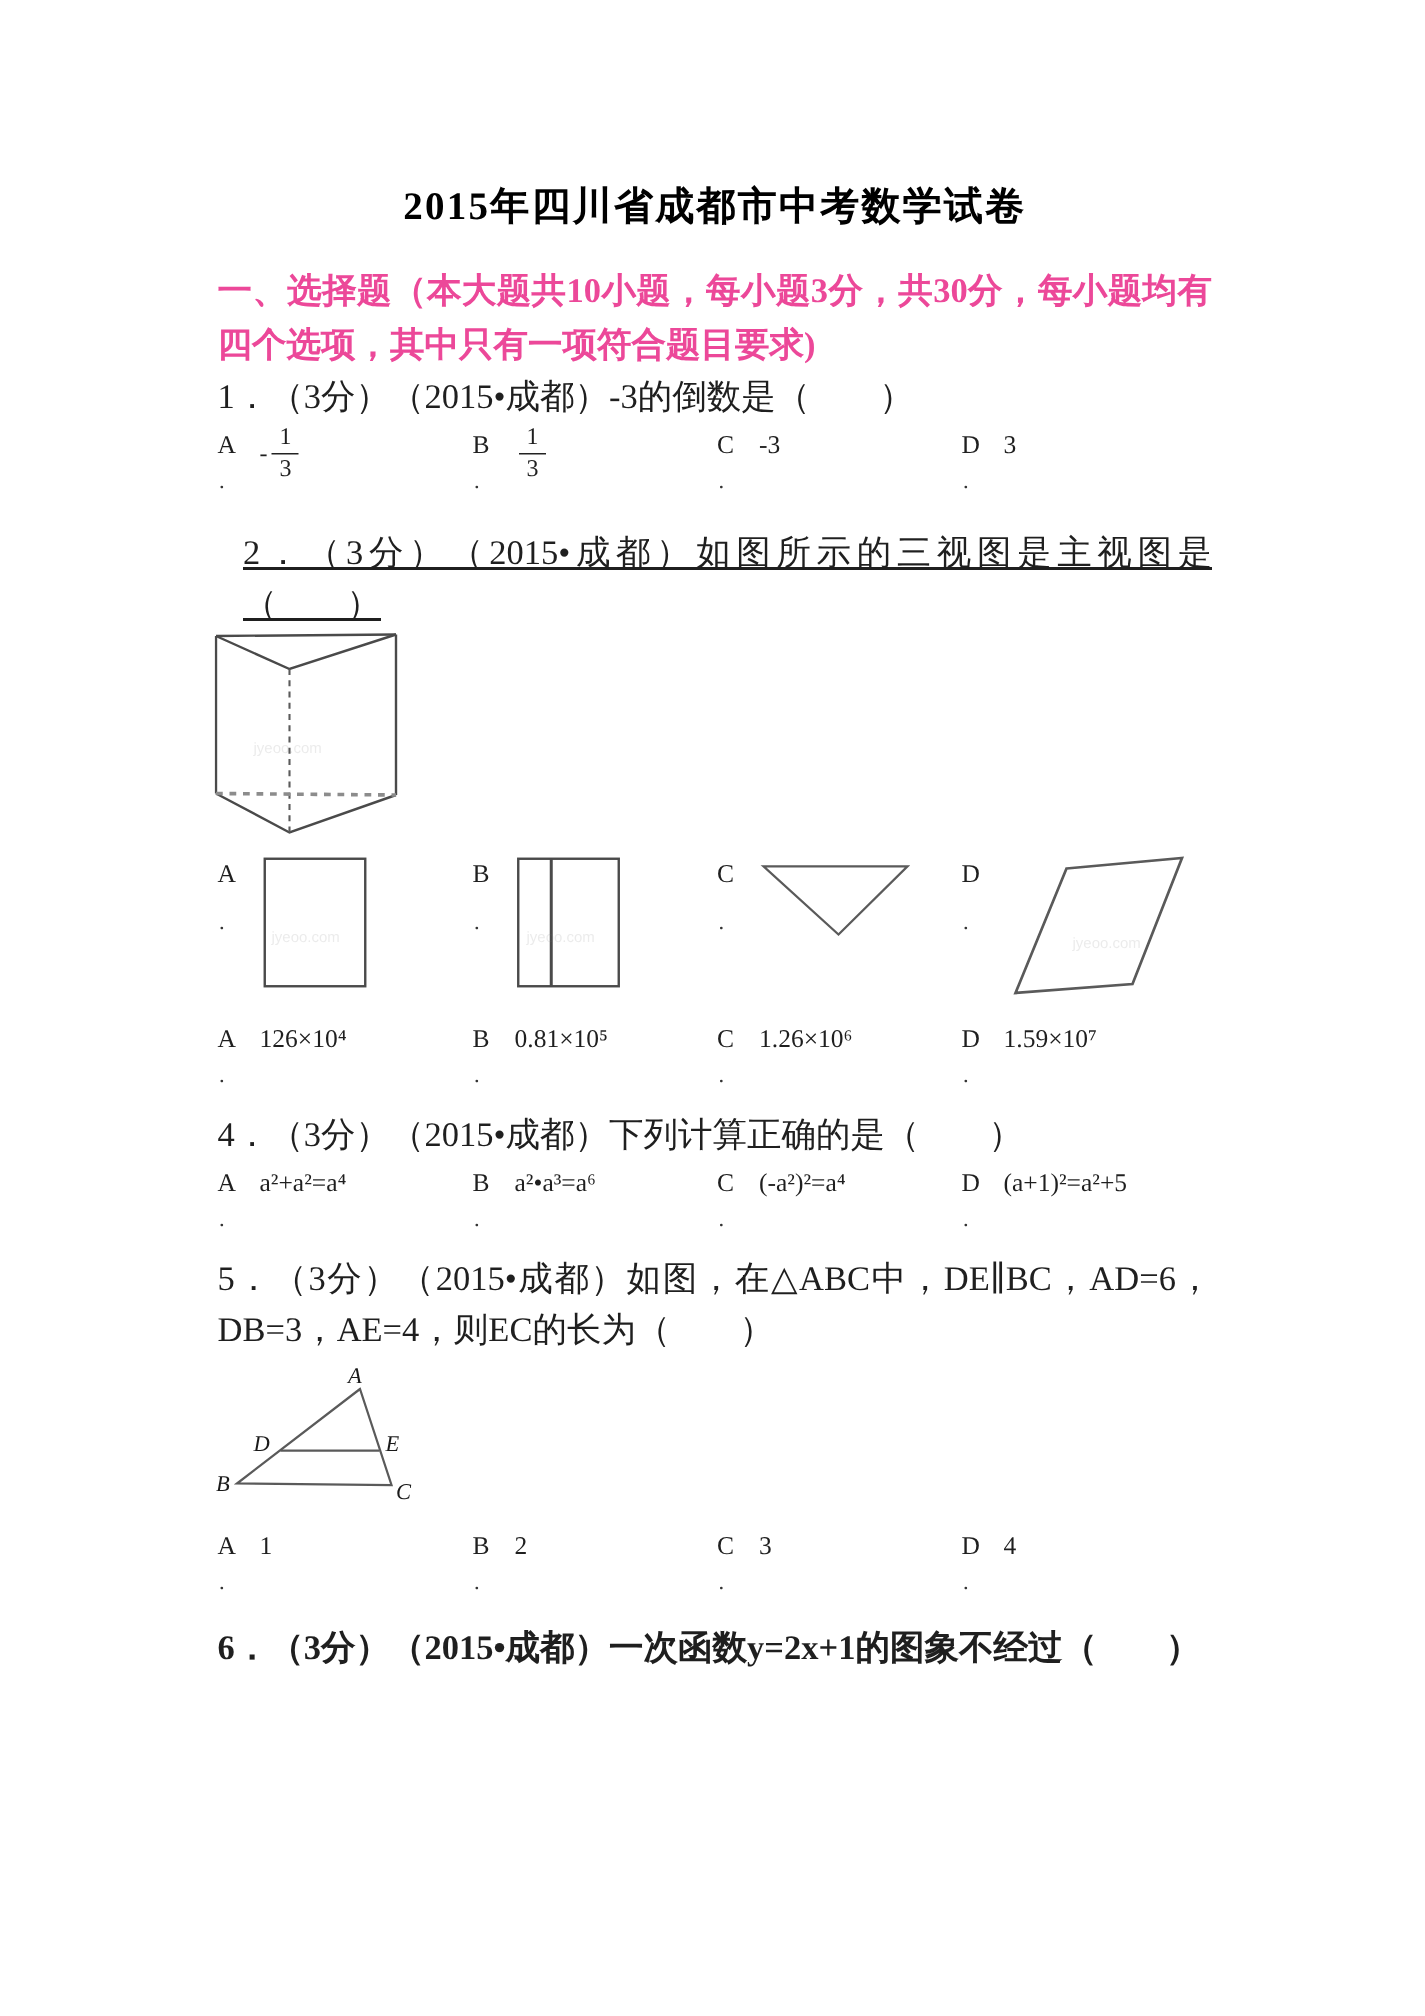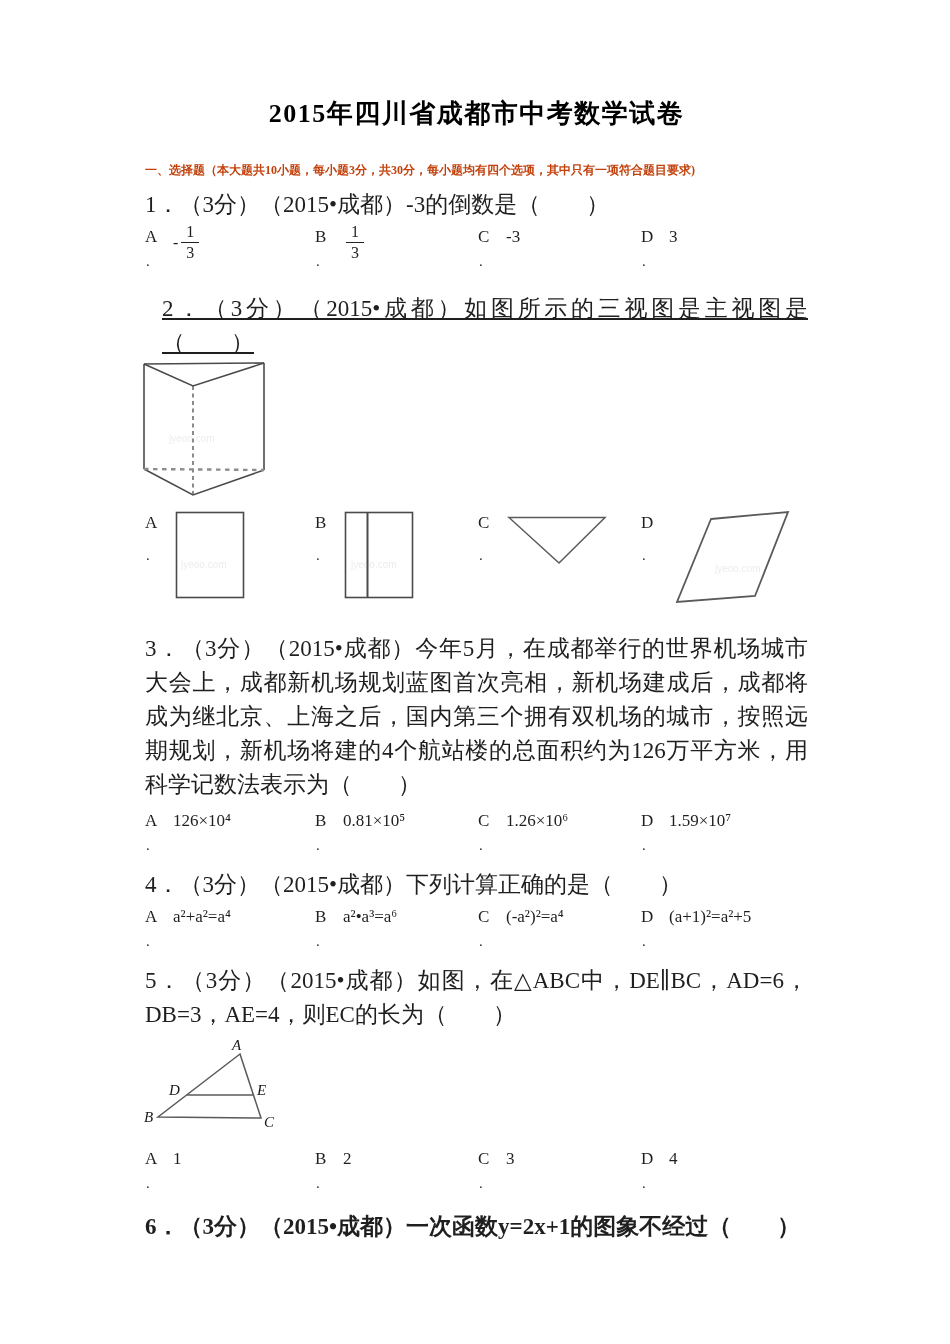--- a/index.html
+++ b/index.html
@@ -2,29 +2,29 @@
 <html><head>
 <meta charset="utf-8">
 <style>
   * { margin:0; padding:0; box-sizing:border-box; }
   html,body { background:#ffffff; }
   body {
     width:950px; height:1344px; overflow:hidden;
     font-family:"Liberation Serif","DejaVu Serif",serif;
     color:#1f1f1f;
   }
-  .page { width:950px; padding:96px 142px 0 145px; }
+  .page { width:950px; padding:120px 142px 0 145px; }
 
   .title {
     font-size:26px; font-weight:bold; line-height:36px;
     letter-spacing:1.5px; text-align:center; color:#000;
   }
   .heading {
-    margin-top:20px; font-weight:bold; font-size:12px; line-height:36px;
-    text-align:justify; color:#c2410c;
+    margin-top:20px; font-weight:bold; font-size:23px; line-height:36px;
+    text-align:justify; color:#ec4899;
   }
   .stem { font-size:23px; line-height:34px; text-align:justify; }
   .stem.q1 { margin-top:0; }
   .stem.q2 { margin-top:12px; padding-left:17px;text-decoration:underline; }
   .stem.q3 { margin-top:18px; }
   .stem.q4 { margin-top:8px; }
   .stem.q5 { margin-top:8px; }
   .stem.q6 { margin-top:12px;font-weight:bold; }
 
   .optrow {
@@ -172,21 +172,20 @@
           <svg width="120" height="96" viewBox="0 0 120 96" style="margin-left:4px">
             <polygon points="38,9 115,2 82,86 4,92" fill="none" stroke="#5a5a5a" stroke-width="1.8"></polygon>
             <text class="wm" x="42" y="62">jyeoo.com</text>
           </svg>
         </span>
       </div>
     </div>
   </div>
 
   <div>
-    <div class="stem q3">3．（3分）（2015•成都）今年5月，在成都举行的世界机场城市大会上，成都新机场规划蓝图首次亮相，新机场建成后，成都将成为继北京、上海之后，国内第三个拥有双机场的城市，按照远期规划，新机场将建的4个航站楼的总面积约为126万平方米，用科学记数法表示为（　　）</div>
     <div class="optrow r3">
       <div class="opt">
         <span class="letter">A</span>
         <span class="dot">.</span>
         <span class="body">126×10⁴</span>
       </div>
       <div class="opt">
         <span class="letter">B</span>
         <span class="dot">.</span>
         <span class="body">0.81×10⁵</span>

